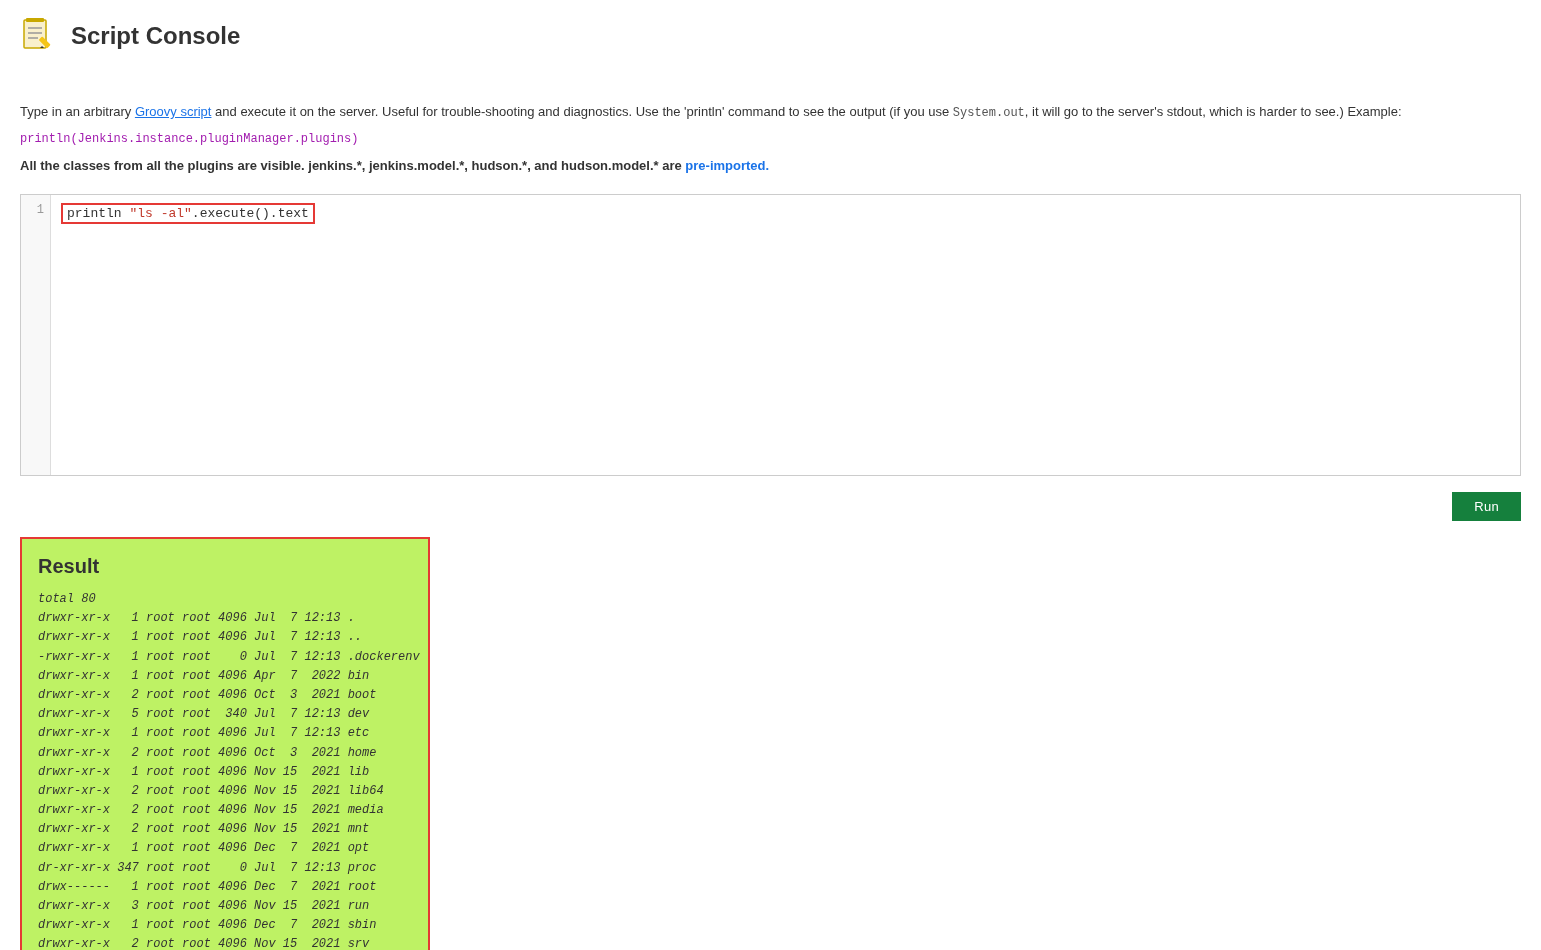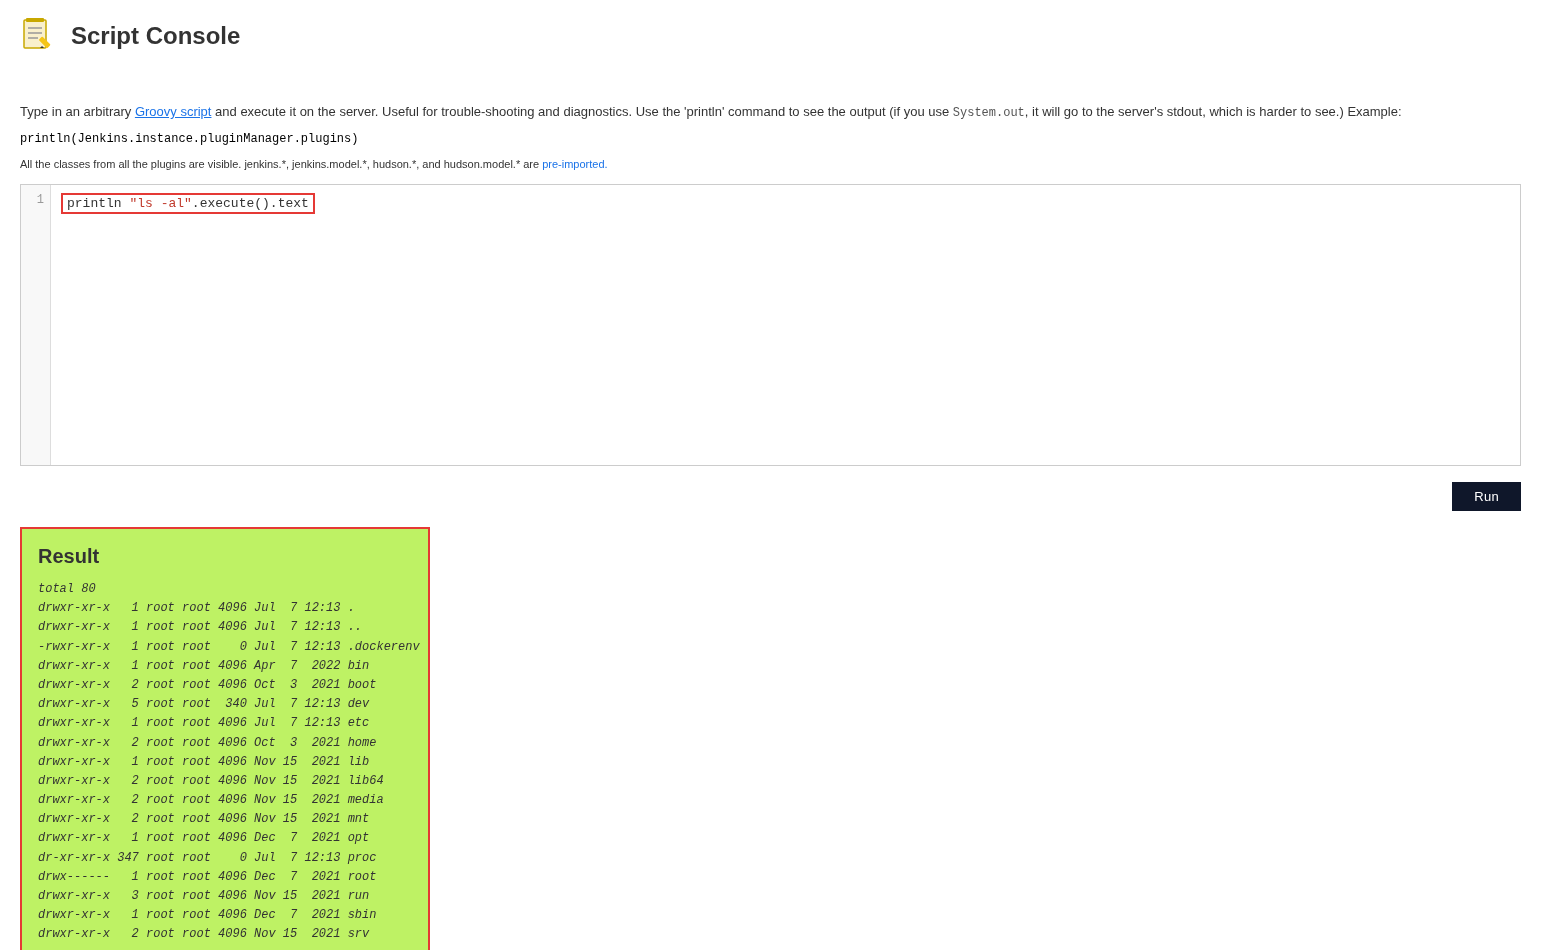--- a/index.html
+++ b/index.html
@@ -57,28 +57,29 @@
 
     .code-inline {
       font-family: 'Courier New', monospace;
       font-size: 12px;
       color: #555;
     }
 
     .example-line {
       font-family: 'Courier New', monospace;
       font-size: 12px;
-      color: #000000;
+      color: #a21caf;
       margin-bottom: 12px;
     }
 
     .pre-imported-line {
-      font-size: 11px;
-      color: #333;
-      margin-bottom: 14px;
+      font-size: 13px;
+      color: #333;
+      margin-bottom: 21px;
+      font-weight: bold;
     }
 
     .pre-imported-line .highlight-blue {
       color: #1a73e8;
     }
 
     .script-editor-container {
       border: 1px solid #ccc;
       margin-bottom: 16px;
       position: relative;
@@ -134,21 +135,21 @@
       color: #c0392b;
     }
 
     .run-button-row {
       display: flex;
       justify-content: flex-end;
       margin-bottom: 16px;
     }
 
     .run-button {
-      background: #0f172a;
+      background: #15803d;
       color: #fff;
       border: none;
       padding: 7px 22px;
       font-size: 13px;
       cursor: pointer;
       font-weight: normal;
       letter-spacing: 0.3px;
     }
 
     .result-container {

